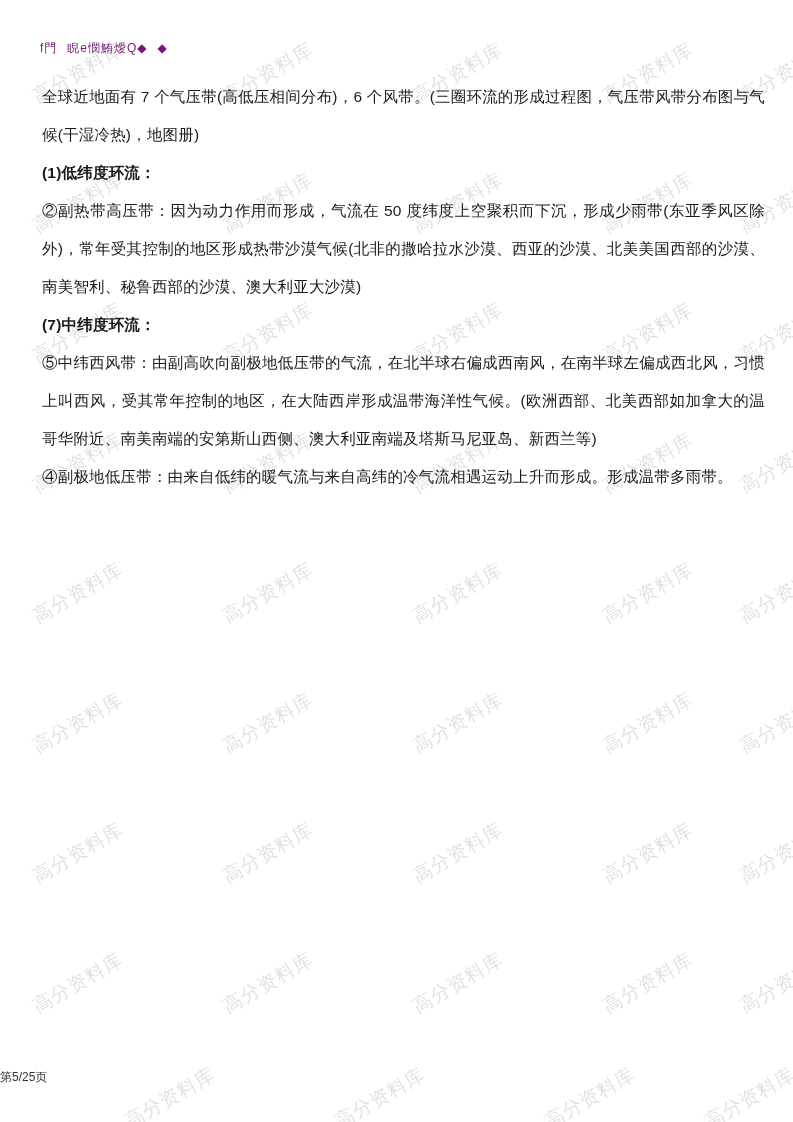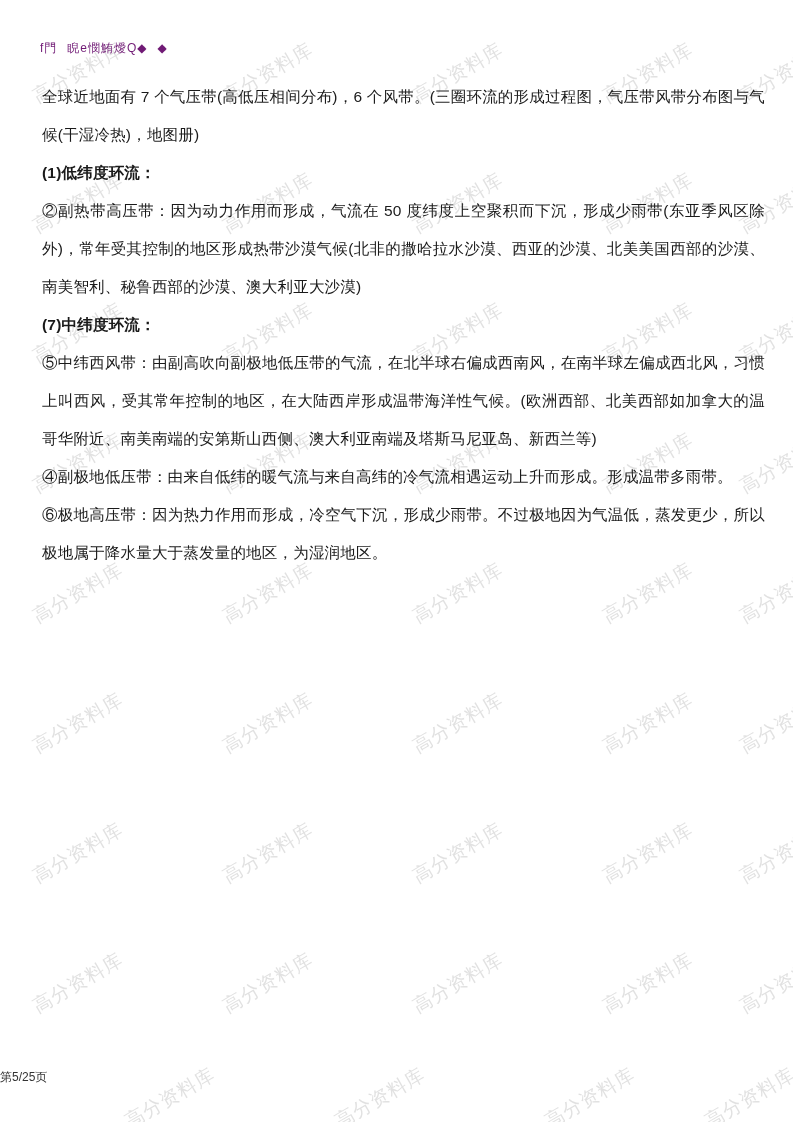--- a/index.html
+++ b/index.html
@@ -132,20 +132,19 @@
 
   <div class="header-line"><span class="hl-seg">f門</span><span class="hl-seg">睨e憫鮪燰Q◆</span><span class="hl-seg">◆</span></div>
 
   <div class="content">
       <p class="para">全球近地面有 7 个气压带(高低压相间分布)，6 个风带。(三圈环流的形成过程图，气压带风带分布图与气候(干湿冷热)，地图册)</p>
       <p class="para bold">(1)低纬度环流：</p>
       <p class="para">②副热带高压带：因为动力作用而形成，气流在 50 度纬度上空聚积而下沉，形成少雨带(东亚季风区除外)，常年受其控制的地区形成热带沙漠气候(北非的撒哈拉水沙漠、西亚的沙漠、北美美国西部的沙漠、南美智利、秘鲁西部的沙漠、澳大利亚大沙漠)</p>
       <p class="para bold">(7)中纬度环流：</p>
       <p class="para">⑤中纬西风带：由副高吹向副极地低压带的气流，在北半球右偏成西南风，在南半球左偏成西北风，习惯上叫西风，受其常年控制的地区，在大陆西岸形成温带海洋性气候。(欧洲西部、北美西部如加拿大的温哥华附近、南美南端的安第斯山西侧、澳大利亚南端及塔斯马尼亚岛、新西兰等)</p>
       <p class="para">④副极地低压带：由来自低纬的暖气流与来自高纬的冷气流相遇运动上升而形成。形成温带多雨带。</p>
-      <p class="para">⑥极地高压带：因为热力作用而形成，冷空气下沉，形成少雨带。不过极地因为气温低，蒸发更少，所以极地属于降水量大于蒸发量的地区，为湿润地区。</p>
     </div>
 
   <div class="footer">
     <span>第5/25页</span>
   </div>
 
 </div>
 
 </body></html>

